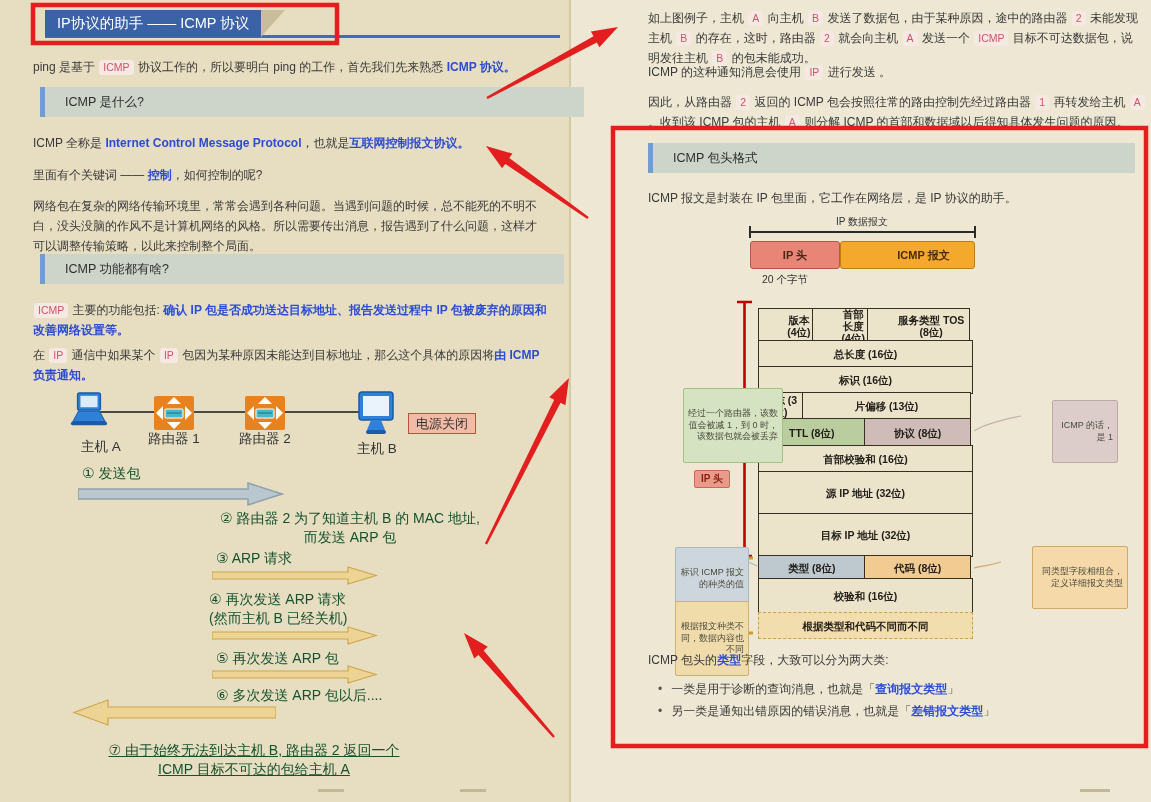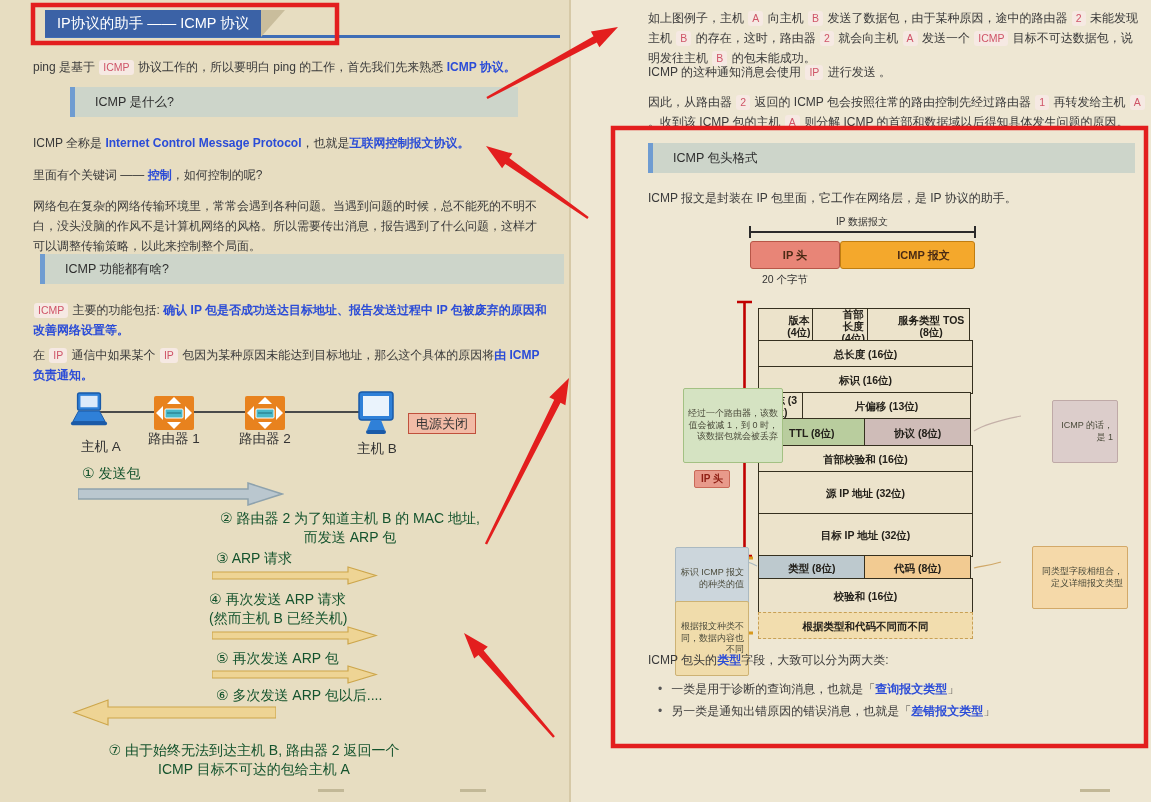--- a/index.html
+++ b/index.html
@@ -15,21 +15,21 @@
   .t-badge{display:inline-block;background:#f6e9e3;color:#cf5468;border-radius:3px;
            padding:0 4px;font-size:10.5px;line-height:15px;margin:0 1px;}
   
   #title-wrap{position:absolute;left:45px;top:10px;display:flex;align-items:flex-start;z-index:3;}
   #title-box{background:#3b62a6;color:#fff;font-size:14.5px;line-height:27px;height:27px;padding:0 12px;}
   #title-fold{width:0;height:0;border-top:27px solid #c9bd9c;border-right:24px solid transparent;}
   #title-line{position:absolute;left:45px;top:35px;width:515px;height:3px;background:#3f6db6;z-index:2;}
   
   .sec-box{position:absolute;height:30px;background:#cdd5ca;border-left:5px solid #6f9cd1;
            box-sizing:border-box;font-size:12.5px;line-height:30px;padding-left:20px;color:#2e2e2e;z-index:3;}
-  #lh1{left:40px;top:87px;width:448px;margin-left:30px;}
+  #lh1{left:40px;top:87px;width:544px;}
   #lh2{left:40px;top:254px;width:524px;}
   #rh1{left:648px;top:143px;width:487px;}
   
   #lp1{left:33px;top:57px;width:514px;}
   #lp2{left:33px;top:133px;width:514px;}
   #lp3{left:33px;top:165px;width:514px;}
   #lp4{left:33px;top:196px;width:514px;}
   #lp5{left:33px;top:300px;width:516px;}
   #lp6{left:33px;top:345px;width:516px;}
   
@@ -56,21 +56,21 @@
   #nl3{left:342px;top:440px;}
   #power-box{position:absolute;left:408px;top:413px;background:#f2bba6;border:1.6px solid #c0503c;
              font-size:13px;line-height:17px;padding:1px 7px;color:#333;z-index:3;}
   .step{position:absolute;font-size:14px;line-height:19px;color:#14532d;white-space:pre-line;z-index:3;}
   #st0{left:82px;top:464px;}
   #st1{left:185px;top:509px;width:330px;text-align:center;}
   #st2{left:216px;top:549px;}
   #st3{left:209px;top:590px;}
   #st4{left:216px;top:649px;}
   #st5{left:216px;top:686px;}
-  #st6{left:28px;top:741px;width:452px;text-align:center;}
+  #st6{left:28px;top:741px;width:452px;text-align:center;text-decoration:underline;}
   .flow-arrow{position:absolute;z-index:2;}
   #fa-gray{left:78px;top:482px;}
   #fa-y1{left:212px;top:566px;}
   #fa-y2{left:212px;top:626px;}
   #fa-y3{left:212px;top:665px;}
   #fa-left{left:72px;top:699px;}
   
   #encap-title{position:absolute;left:812px;top:215px;width:100px;text-align:center;font-size:10px;color:#333;z-index:3;}
   .encap-box{position:absolute;top:241px;height:28px;box-sizing:border-box;display:flex;align-items:center;
              justify-content:center;font-size:11px;font-weight:bold;color:#4a2a14;border-radius:3px;z-index:3;}

